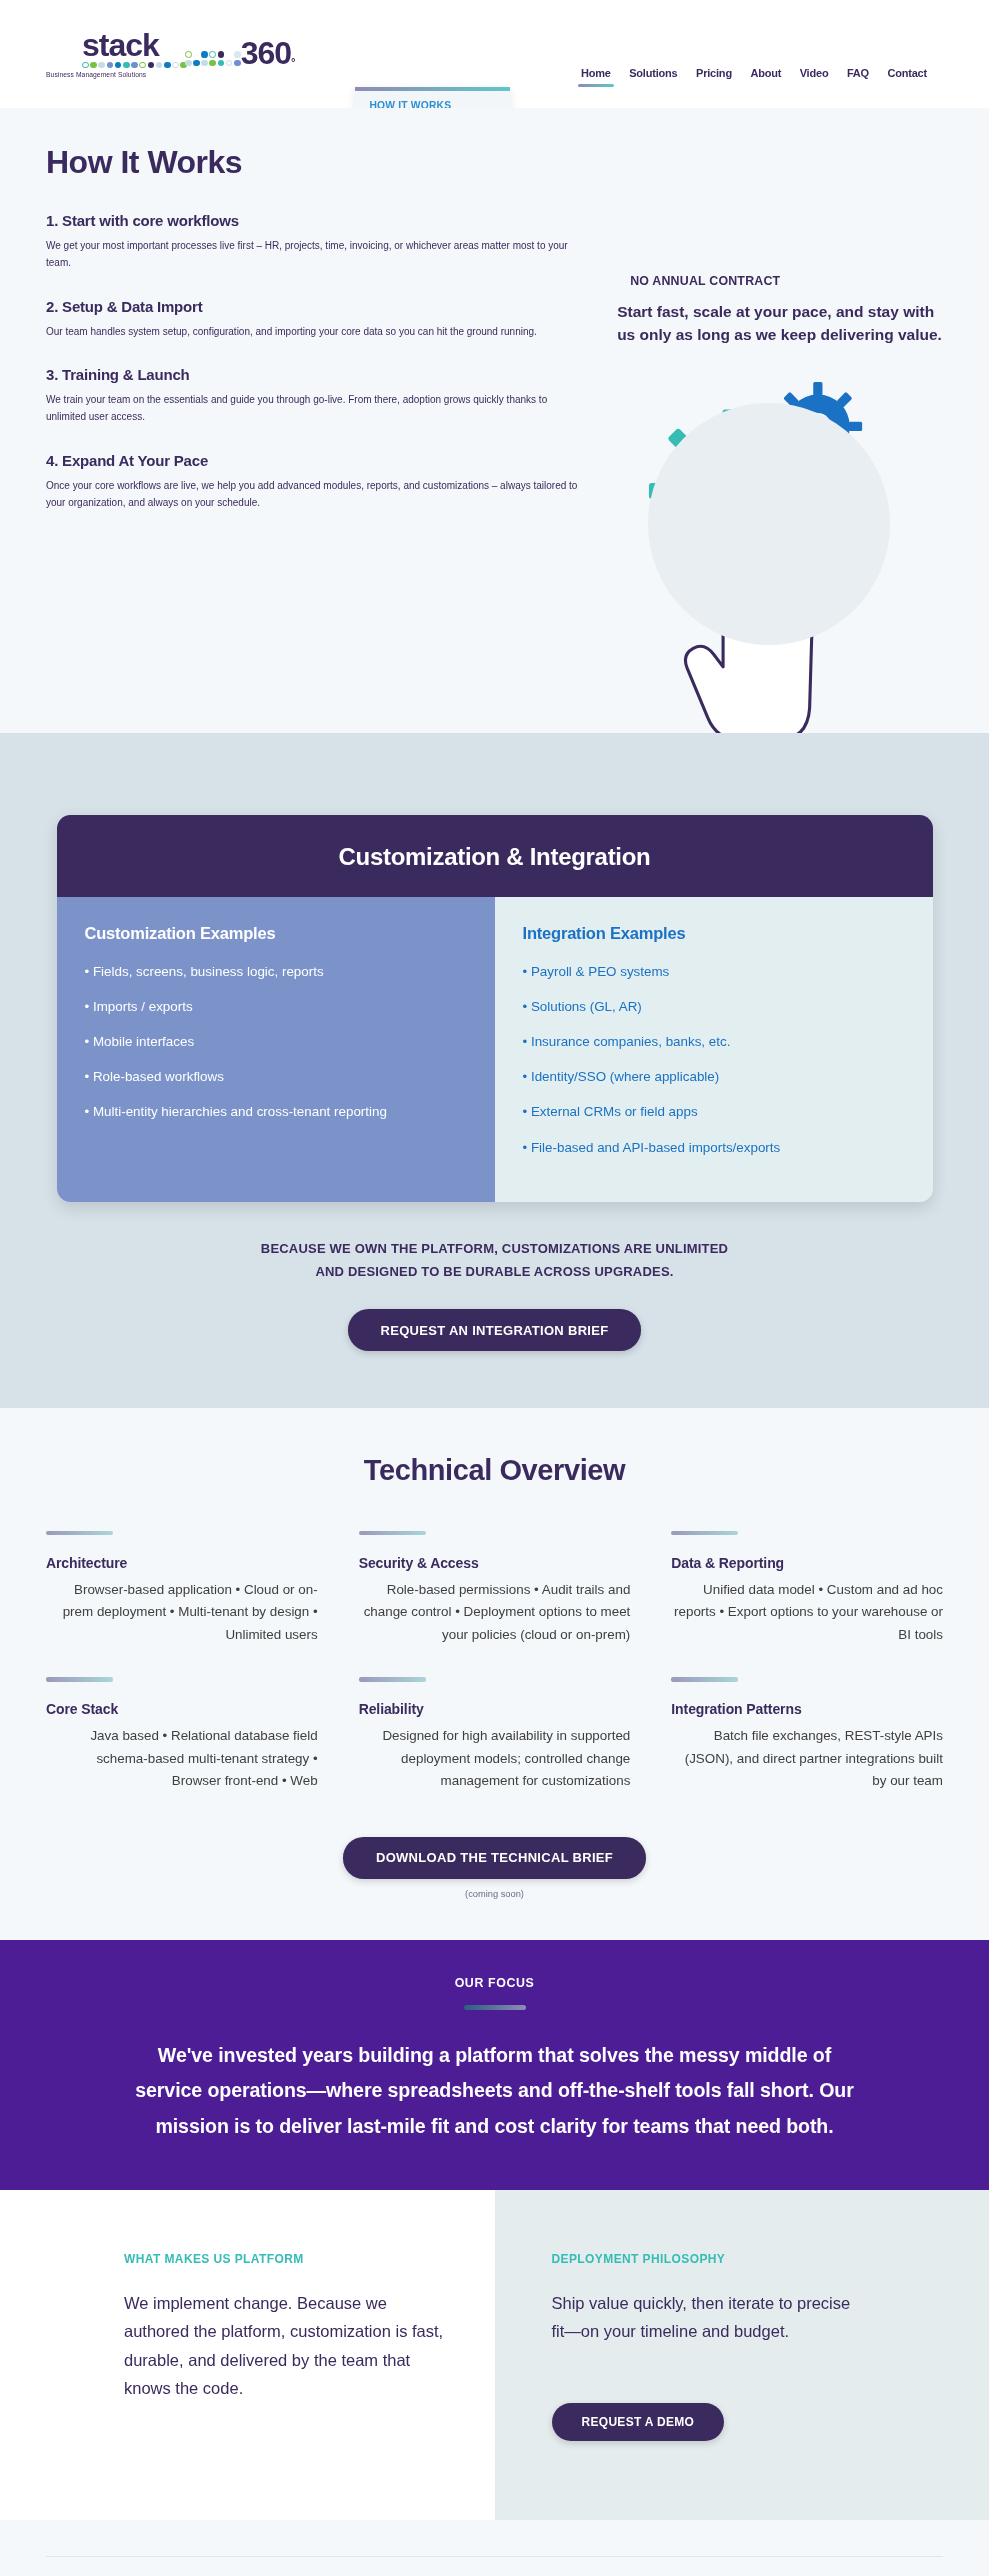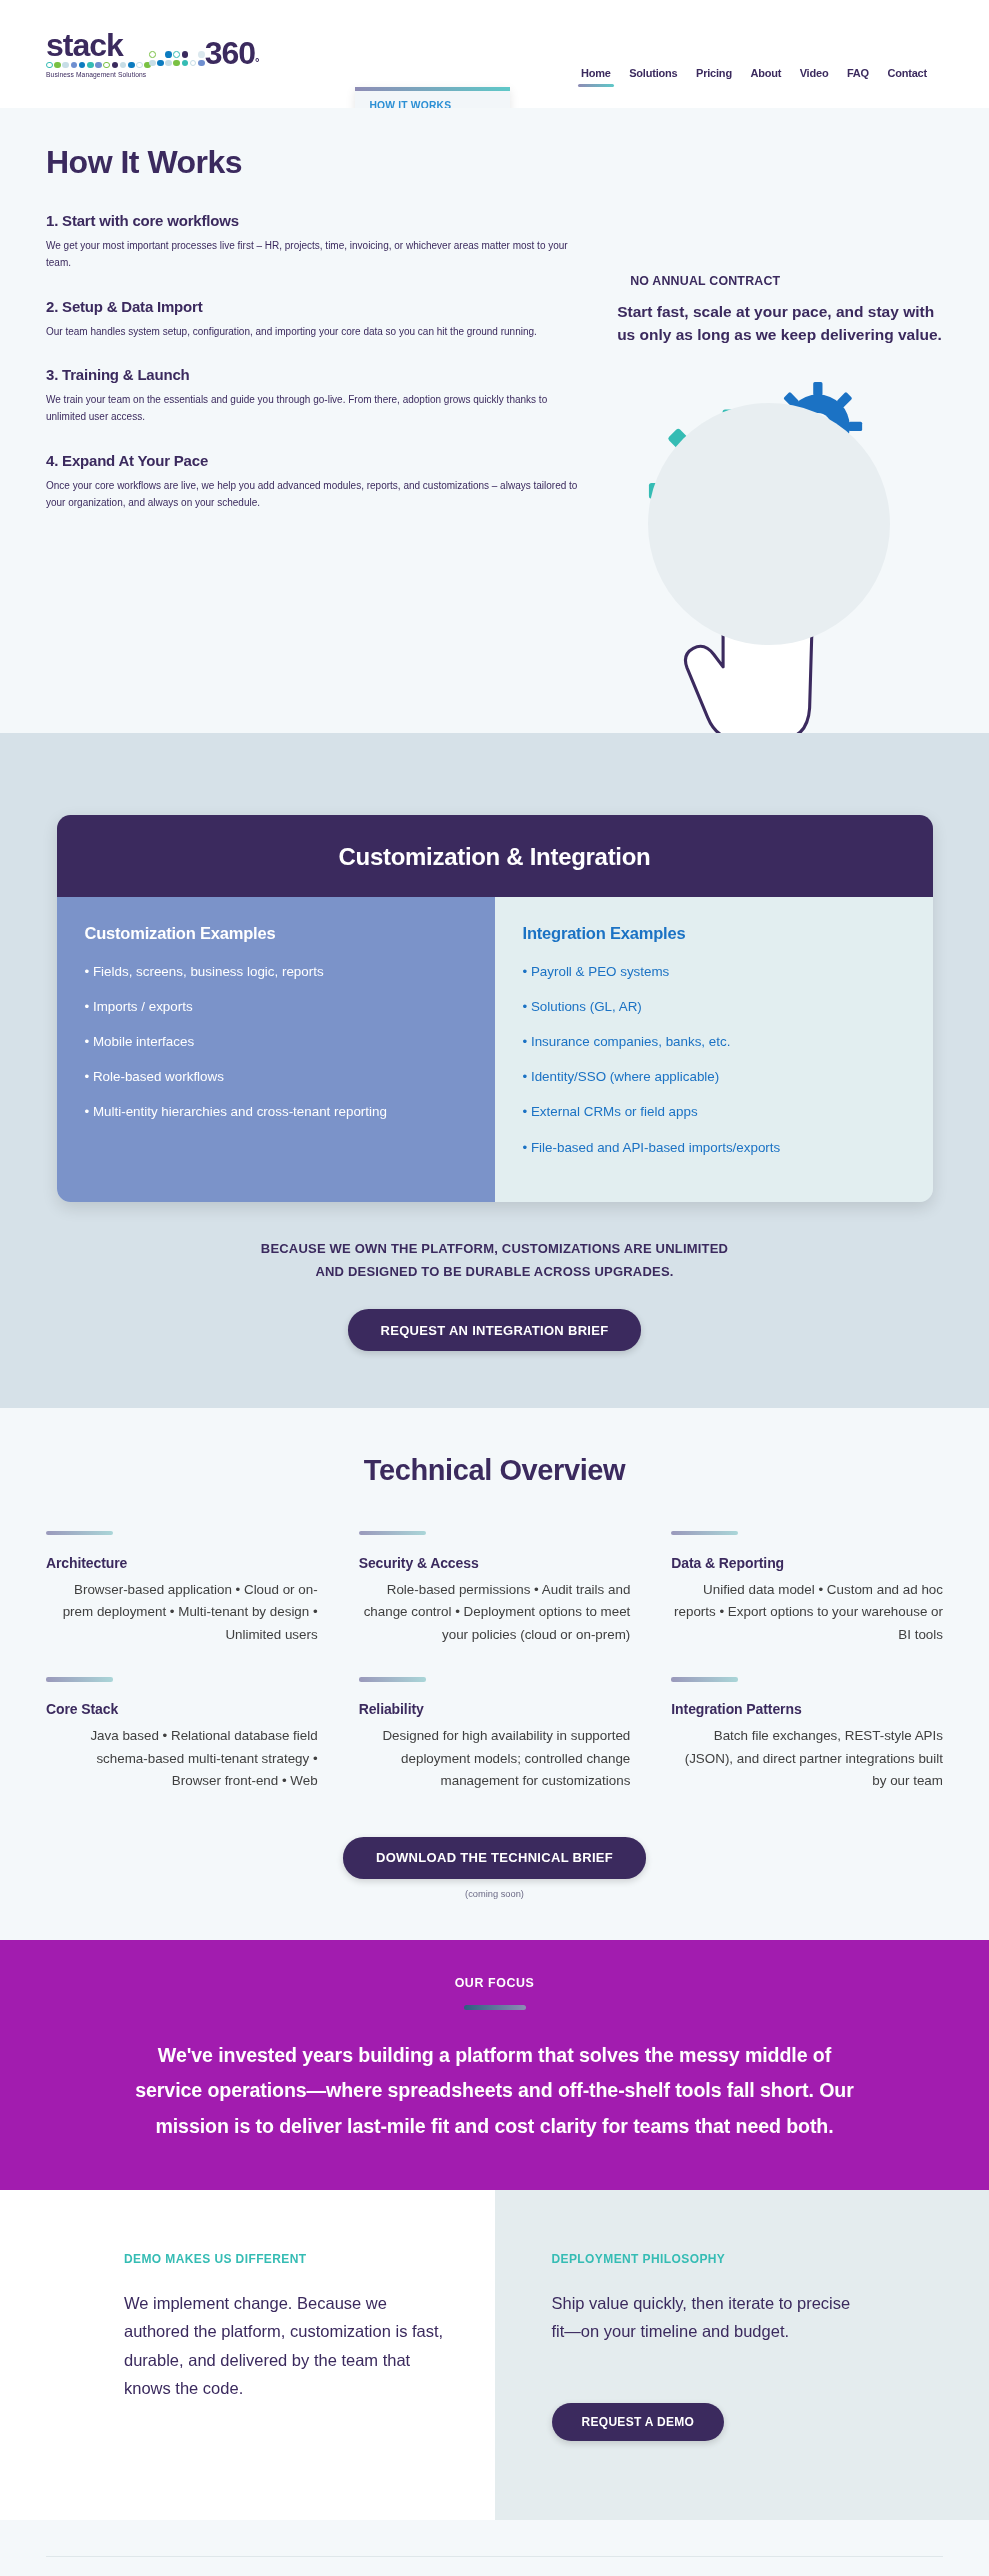--- a/index.html
+++ b/index.html
@@ -15,21 +15,21 @@
   
   .header {
     background: #ffffff;
     height: 108px;
     position: relative;
     display: flex;
     align-items: center;
     padding: 0 46px;
   }
   .logo-block { display: flex; flex-direction: column; gap: 2.1px; }
-  .logo-row { display: flex; align-items: flex-end; }
+  .logo-row { display: flex; align-items: flex-end; margin-left: 36px; }
   .logo-word {
     font-size: 32px; font-weight: bold; letter-spacing: -1px;
     color: #3b2a5e; line-height: 0.95;
   }
   .logo-num {
     font-size: 32px; font-weight: bold; letter-spacing: -1px;
     color: #3b2a5e; line-height: 0.95; position: relative;
   }
   .logo-deg {
     font-size: 11.3px; font-weight: bold; color: #3b2a5e;
@@ -156,21 +156,21 @@
     width: 67px; height: 4.1px; border-radius: 2.1px;
     background: linear-gradient(90deg, #9a99bb 0%, #aad6d8 100%);
     margin-bottom: 19.6px;
   }
   .tech-item h4 { font-size: 14px; font-weight: bold; color: #3b2a5e; margin-bottom: 8.2px; letter-spacing: -0.1px; }
   .tech-item p { font-size: 13.4px; line-height: 1.68; color: #404040; font-weight: 300; text-align: right; }
   .tech-btn-wrap { text-align: center; margin-top: 44px; }
   .coming-soon { text-align: center; font-size: 9.3px; color: #6c6a86; margin-top: 10.3px; }
 
   
-  .focus { background: #a21caf; padding: 36px 46px 46px 46px; text-align: center; }
+  .focus { background: #4c1d95; padding: 36px 46px 46px 46px; text-align: center; }
   .focus-kicker { color: #ffffff; font-size: 12.4px; font-weight: bold; letter-spacing: 0.6px; }
   .focus-rule {
     width: 62px; height: 4.6px; border-radius: 2.6px; margin: 15.5px auto 28px auto;
     background: linear-gradient(90deg, #2c5e80 0%, #8e8cb5 100%);
   }
   .focus-text {
     color: #ffffff; font-size: 19.6px; font-weight: bold; line-height: 1.8;
     max-width: 721px; margin: 0 auto; letter-spacing: -0.1px;
   }
 
@@ -430,21 +430,21 @@
   </section>
 
   <section class="focus">
     <div class="focus-kicker">OUR FOCUS</div>
     <div class="focus-rule"></div>
     <div class="focus-text">We've invested years building a platform that solves the messy middle of service operations—where spreadsheets and off-the-shelf tools fall short. Our mission is to deliver last-mile fit and cost clarity for teams that need both.</div>
   </section>
 
   <section class="diff">
     <div class="diff-left">
-      <div class="diff-kicker">DEMO MAKES US DIFFERENT</div>
+      <div class="diff-kicker">WHAT MAKES US PLATFORM</div>
       <div class="diff-body">We implement change. Because we authored the platform, customization is fast, durable, and delivered by the team that knows the code.</div>
     </div>
     <div class="diff-right">
       <div class="diff-kicker">DEPLOYMENT PHILOSOPHY</div>
       <div class="diff-body">Ship value quickly, then iterate to precise fit—on your timeline and budget.</div>
       <button class="diff-btn">REQUEST A DEMO</button>
     </div>
   </section>
 
   <footer class="footer">

